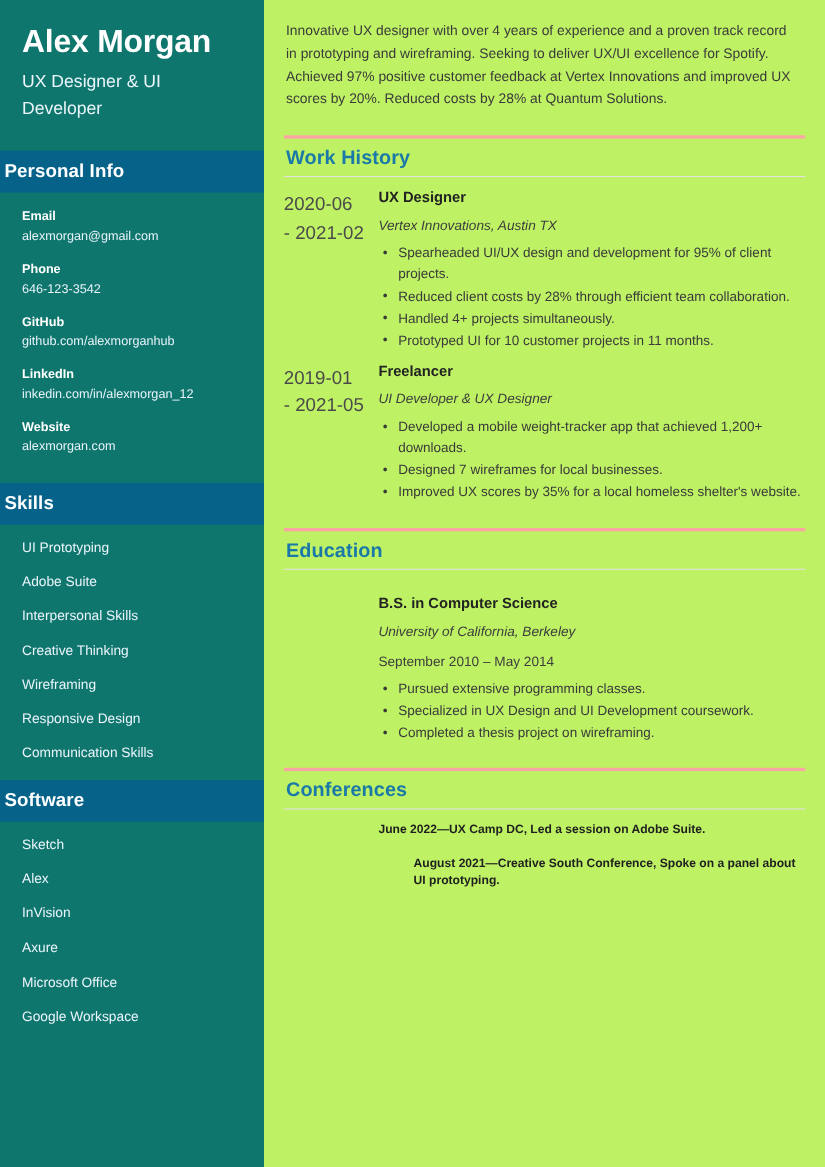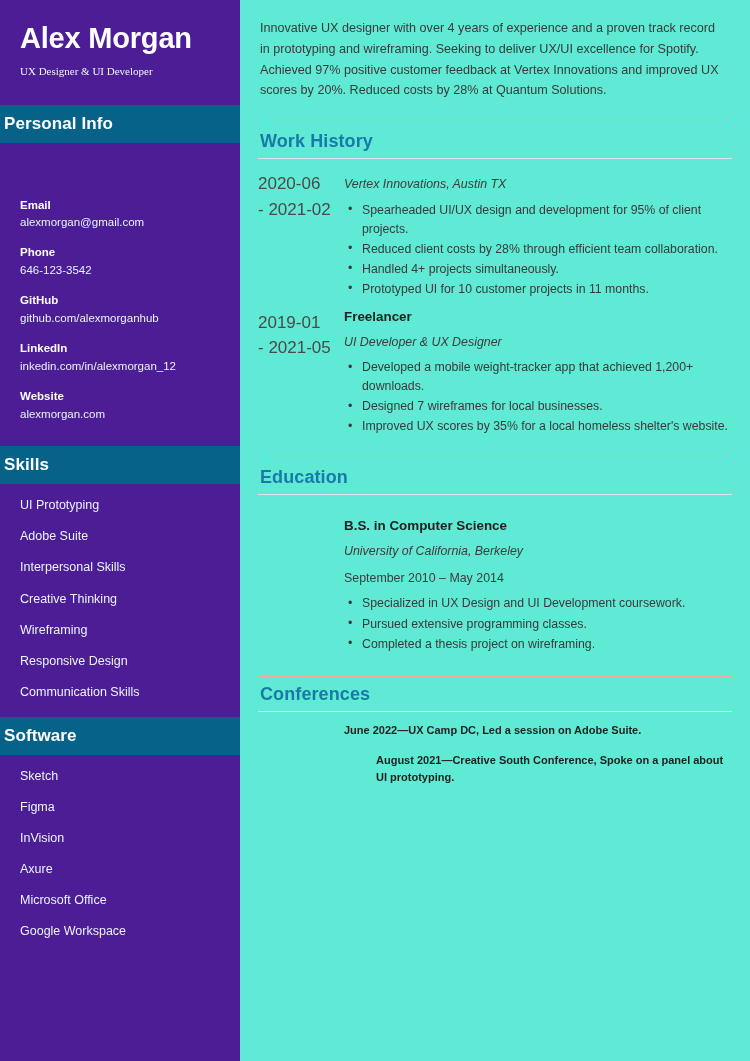--- a/index.html
+++ b/index.html
@@ -19,61 +19,59 @@
     height: 1061px;
     display: flex;
     background: #ffffff;
     overflow: hidden;
   }
 
   
   .sidebar {
     width: 240px;
     min-width: 240px;
-    background: #4c1d95;
+    background: #0f766e;
     color: #ffffff;
     position: relative;
     padding-bottom: 20px;
   }
 
   .sb-header {
     padding: 22px 20px 20px 20px;
   }
   .sb-name {
     font-size: 29px;
     font-weight: bold;
     line-height: 1.12;
     letter-spacing: -0.2px;
     color: #ffffff;
   }
   .sb-role {
     margin-top: 9px;
-    font-size: 11px;
+    font-size: 16px;
     line-height: 1.55;
     color: #ecf6fb;
     font-weight: normal;
     max-width: 185px;
-    font-family: Liberation Serif, serif;
   }
 
   .sb-band {
     background: #066289;
     padding: 9px 20px 9px 4px;
     margin-top: 4px;
   }
   .sb-band-title {
     font-size: 17px;
     font-weight: bold;
     color: #ffffff;
     letter-spacing: 0.1px;
   }
 
   .sb-body {
     padding: 14px 31px 6px 20px;
-    margin-top: 40px;
   }
 
   .contact-item { margin-bottom: 13px; }
   .contact-label {
     font-size: 11.5px;
     font-weight: bold;
     color: #ffffff;
     line-height: 1.45;
   }
   .contact-value {
@@ -90,37 +88,37 @@
     color: #eaf4fa;
     line-height: 1.25;
     margin-bottom: 15.5px;
   }
   .sb-list-item:last-child { margin-bottom: 6px; }
 
   
   .main {
     flex: 1;
     padding: 14px 18px 20px 18px;
-    background: #5eead4;
+    background: #bef264;
     min-width: 0;
   }
 
   .summary {
     font-size: 12.6px;
     line-height: 1.65;
     color: #3a3a3a;
     padding: 4px 4px 0 2px;
     text-align: left;
   }
 
   .section { margin-top: 22px; }
   .section.first { margin-top: 22px; }
 
   .sec-head-wrap {
-    border-top: 1px solid #fca5a5;
+    border-top: 3px solid #fca5a5;
     border-bottom: 1px solid #e2e2e2;
     padding: 7px 2px 6px 2px;
   }
   .sec-title {
     font-size: 18px;
     font-weight: bold;
     color: #1a79a8;
     letter-spacing: 0.1px;
   }
 
@@ -248,21 +246,21 @@
       <div class="sb-list-item">Wireframing</div>
       <div class="sb-list-item">Responsive Design</div>
       <div class="sb-list-item">Communication Skills</div>
     </div>
 
     <div class="sb-band">
       <div class="sb-band-title">Software</div>
     </div>
     <div class="sb-list">
       <div class="sb-list-item">Sketch</div>
-      <div class="sb-list-item">Figma</div>
+      <div class="sb-list-item">Alex</div>
       <div class="sb-list-item">InVision</div>
       <div class="sb-list-item">Axure</div>
       <div class="sb-list-item">Microsoft Office</div>
       <div class="sb-list-item">Google Workspace</div>
     </div>
 
   </aside>
 
   <main class="main">
 
@@ -273,20 +271,21 @@
         <div class="sec-title">Work History</div>
       </div>
       <div class="sec-body">
 
         <div class="entry">
           <div class="entry-dates">
             <div>2020-06</div>
             <div>- 2021-02</div>
           </div>
           <div class="entry-main">
+            <div class="entry-title">UX Designer</div>
             <div class="entry-sub">Vertex Innovations, Austin TX</div>
             <ul class="bullets">
               <li>Spearheaded UI/UX design and development for 95% of client projects.</li>
               <li>Reduced client costs by 28% through efficient team collaboration.</li>
               <li>Handled 4+ projects simultaneously.</li>
               <li>Prototyped UI for 10 customer projects in 11 months.</li>
             </ul>
           </div>
         </div>
 
@@ -312,22 +311,22 @@
     <section class="section">
       <div class="sec-head-wrap">
         <div class="sec-title">Education</div>
       </div>
       <div class="sec-body">
         <div class="edu-entry">
           <div class="entry-title">B.S. in Computer Science</div>
           <div class="entry-sub">University of California, Berkeley</div>
           <div class="entry-dateline">September 2010 – May 2014</div>
           <ul class="bullets">
+            <li>Pursued extensive programming classes.</li>
             <li>Specialized in UX Design and UI Development coursework.</li>
-            <li>Pursued extensive programming classes.</li>
             <li>Completed a thesis project on wireframing.</li>
           </ul>
         </div>
       </div>
     </section>
 
     <section class="section">
       <div class="sec-head-wrap">
         <div class="sec-title">Conferences</div>
       </div>

